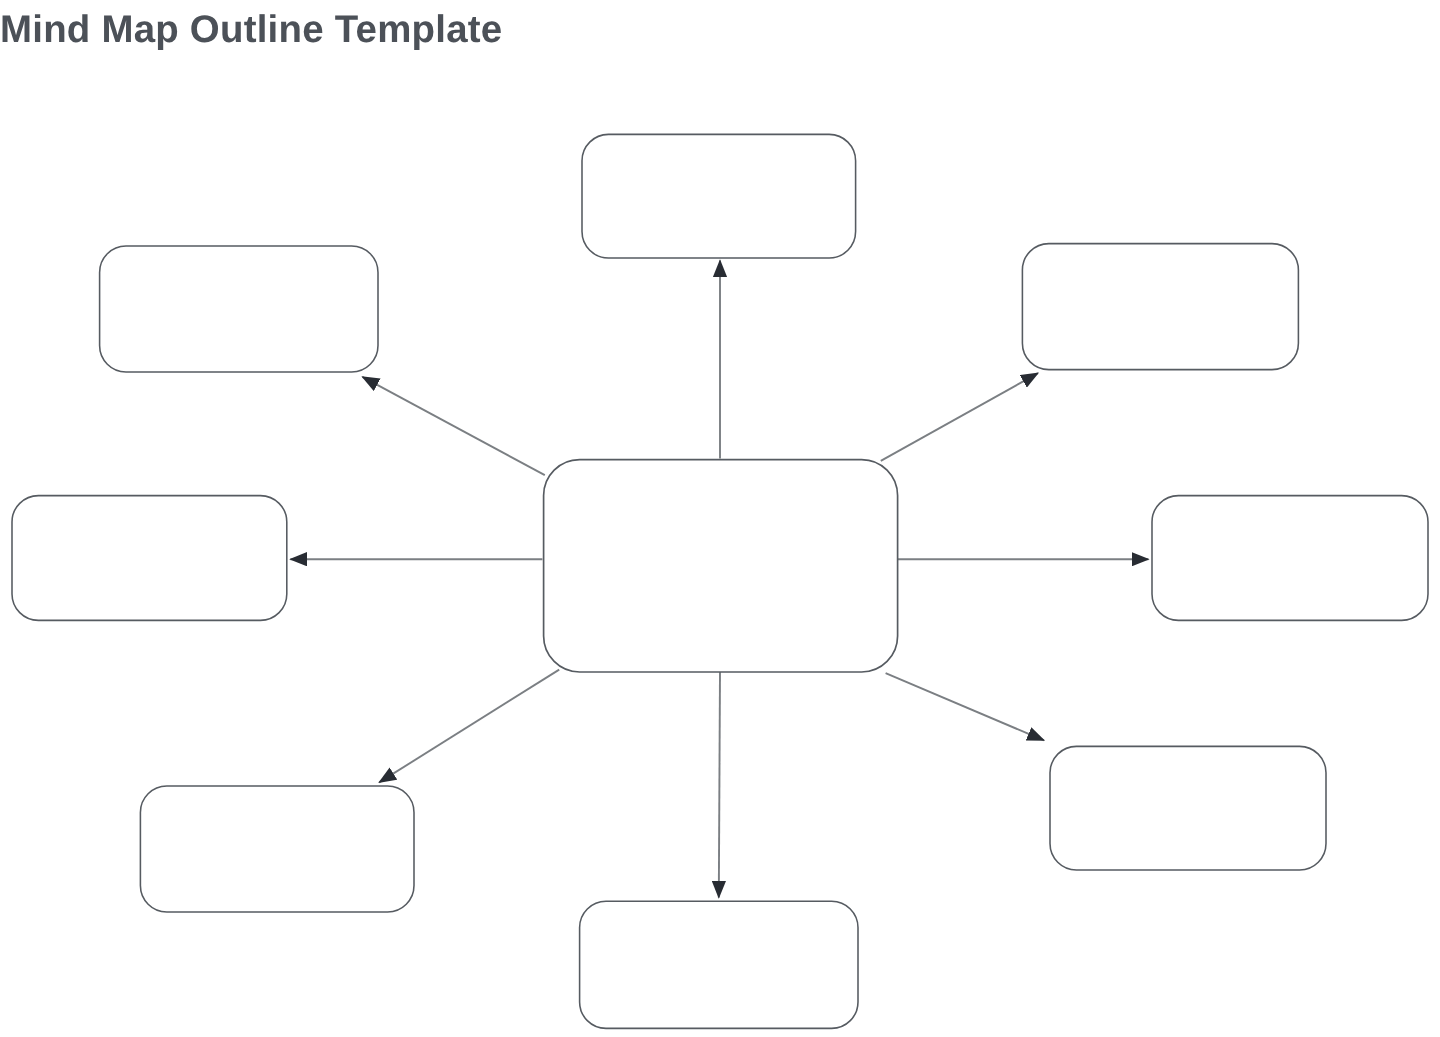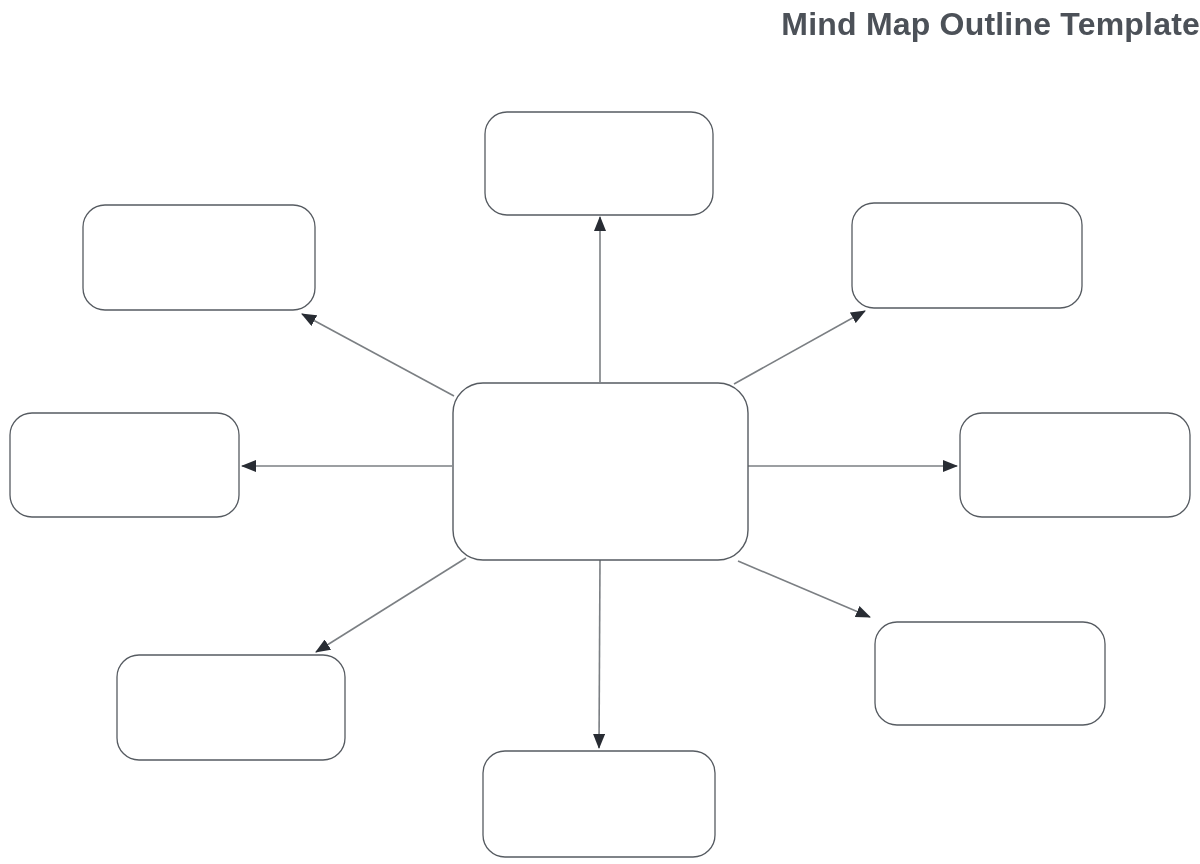--- a/index.html
+++ b/index.html
@@ -14,21 +14,21 @@
     height: 864px;
     background: #ffffff;
     overflow: hidden;
   }
   .page-title {
     position: absolute;
     top: 6px;
     left: 0;
     width: 1200px;
     margin: 0;
-    text-align: right;
+    text-align: left;
     font-size: 32px;
     font-weight: bold;
     letter-spacing: 0.2px;
     color: #4c5158;
     font-family: "Liberation Sans", sans-serif;
   }
   svg.diagram {
     position: absolute;
     top: 0;
     left: 0;

